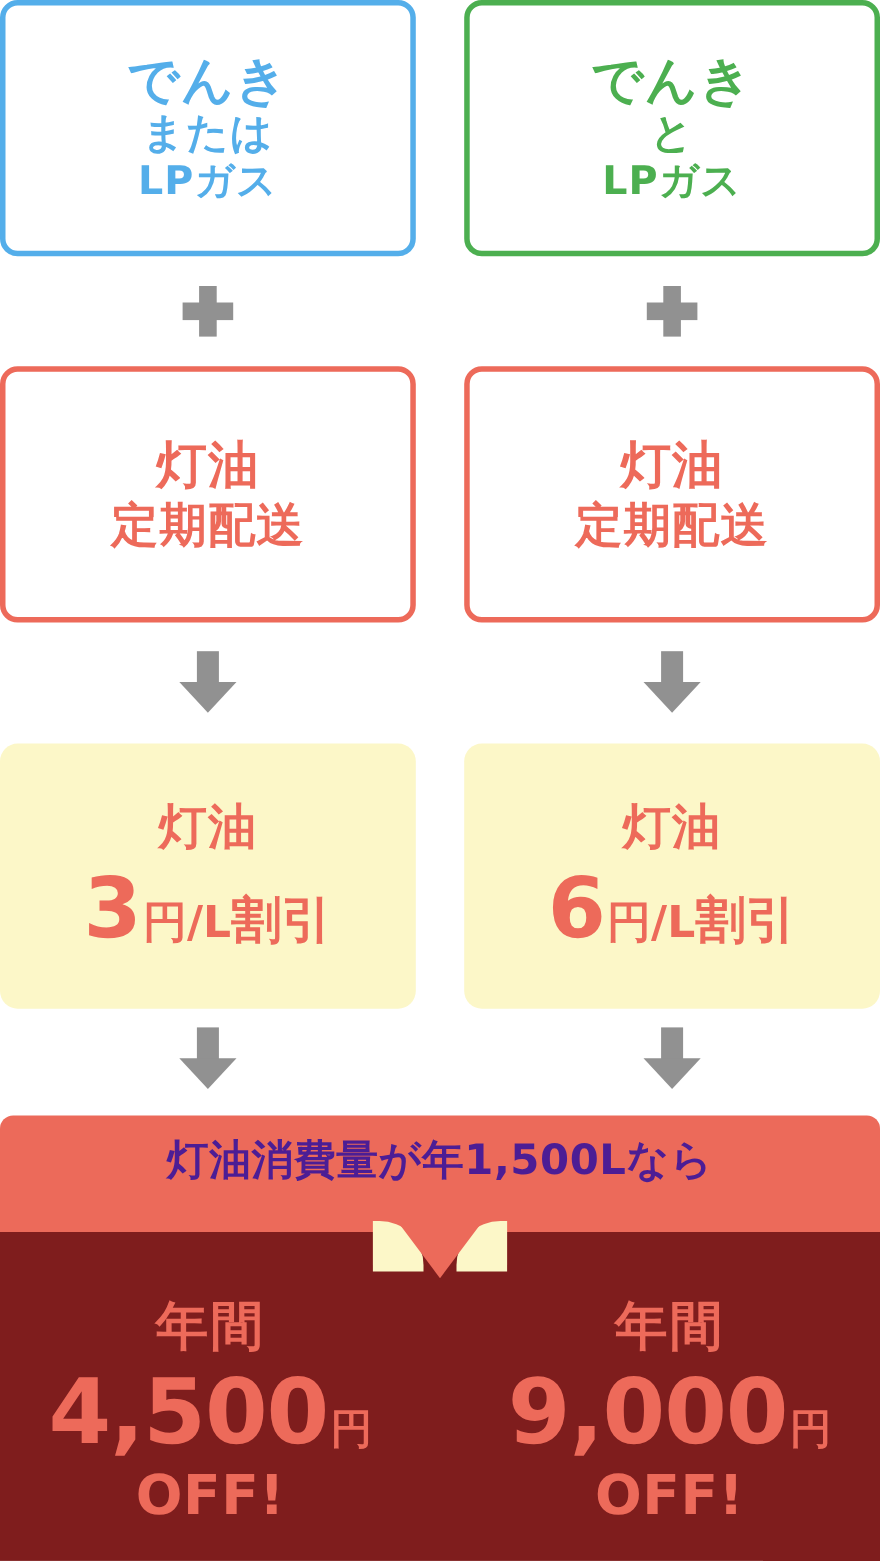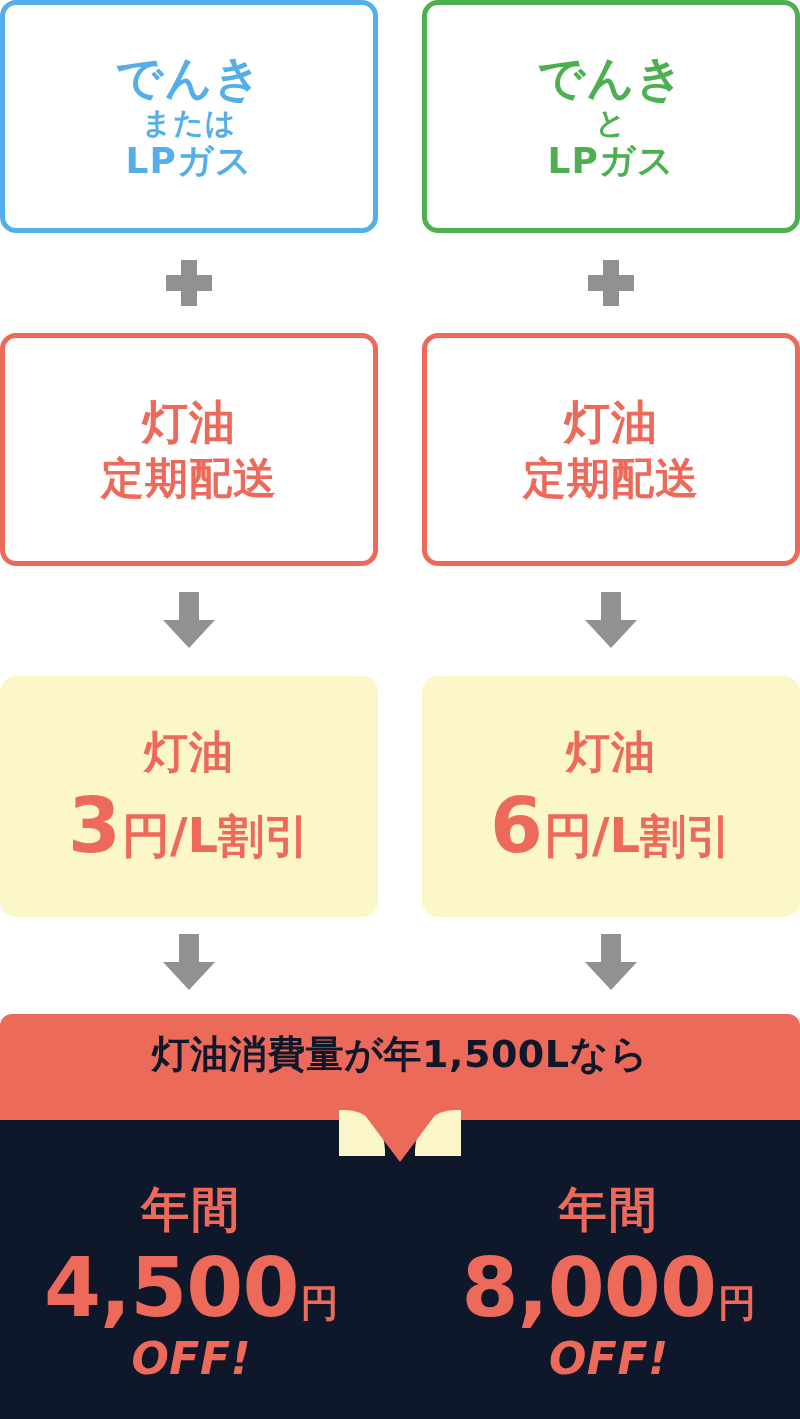--- a/index.html
+++ b/index.html
@@ -56,21 +56,21 @@
   .card-outline.red   { border-color: #ed6a5a; color: #ed6a5a; }
 
   .cl-big {
     font-size: 47px;
     font-weight: bold;
     letter-spacing: 1px;
     margin-bottom: 4px;
   }
 
   .cl-mid {
-    font-size: 30px;
+    font-size: 38px;
     font-weight: bold;
     letter-spacing: 1px;
     margin-bottom: 4px;
   }
 
   .cl-big2 {
     font-size: 36px;
     font-weight: bold;
     letter-spacing: 1px;
   }
@@ -162,21 +162,21 @@
     align-items: baseline;
     justify-content: center;
     white-space: nowrap;
   }
   .disc-num {
     font-size: 76px;
     font-weight: bold;
     line-height: 1;
   }
   .disc-unit {
-    font-size: 48px;
+    font-size: 40px;
     font-weight: bold;
     line-height: 1;
     margin-left: 1px;
   }
   .disc-word {
     font-size: 46px;
     font-weight: bold;
     line-height: 1;
     margin-left: 0;
   }
@@ -209,21 +209,21 @@
     height: 106px;
     background: #ec6a5a;
     border-radius: 12px 12px 0 0;
     display: flex;
     align-items: flex-start;
     justify-content: center;
     padding-top: 20px;
   }
 
   .banner-text {
-    color: #0f172a;
+    color: #4c1d95;
     font-size: 38px;
     font-weight: bold;
     letter-spacing: 0.5px;
     line-height: 1.1;
   }
 
   
   .notch {
     position: absolute;
     left: 0;
@@ -262,21 +262,21 @@
   .notch .spark.a { left: 384px; }
   .notch .spark.b { left: 404px; }
 
   
   .result-panel {
     position: absolute;
     left: 0;
     top: 1120px;
     width: 800px;
     height: 299px;
-    background: #0f172a;
+    background: #7f1d1d;
     display: flex;
     justify-content: space-between;
     gap: 35px;
   }
 
   .result-col {
     width: 400px;
     color: #ed6a5a;
     display: flex;
     flex-direction: column;
@@ -305,25 +305,24 @@
     line-height: 1;
     letter-spacing: -1px;
   }
   .res-unit {
     font-size: 38px;
     font-weight: bold;
     line-height: 1;
     margin-left: 2px;
   }
   .res-off {
-    font-size: 44px;
+    font-size: 50px;
     font-weight: bold;
     line-height: 1;
     letter-spacing: 0.5px;
-    font-style: italic;
   }
 </style>
 </head>
 <body>
 
 <div class="stage">
 
   <div class="row" style="top:0;">
     <div class="col">
       <div class="card-outline blue">
@@ -423,21 +422,21 @@
       <div class="res-term">年間</div>
       <div class="res-amount">
         <span class="res-num">4,500</span>
         <span class="res-unit">円</span>
       </div>
       <div class="res-off">OFF!</div>
     </div>
     <div class="result-col">
       <div class="res-term">年間</div>
       <div class="res-amount">
-        <span class="res-num">8,000</span>
+        <span class="res-num">9,000</span>
         <span class="res-unit">円</span>
       </div>
       <div class="res-off">OFF!</div>
     </div>
   </div>
 
   <div class="banner-wrap">
     <span class="banner-tail-l"></span>
     <span class="banner-tail-r"></span>
     <div class="banner-body">

